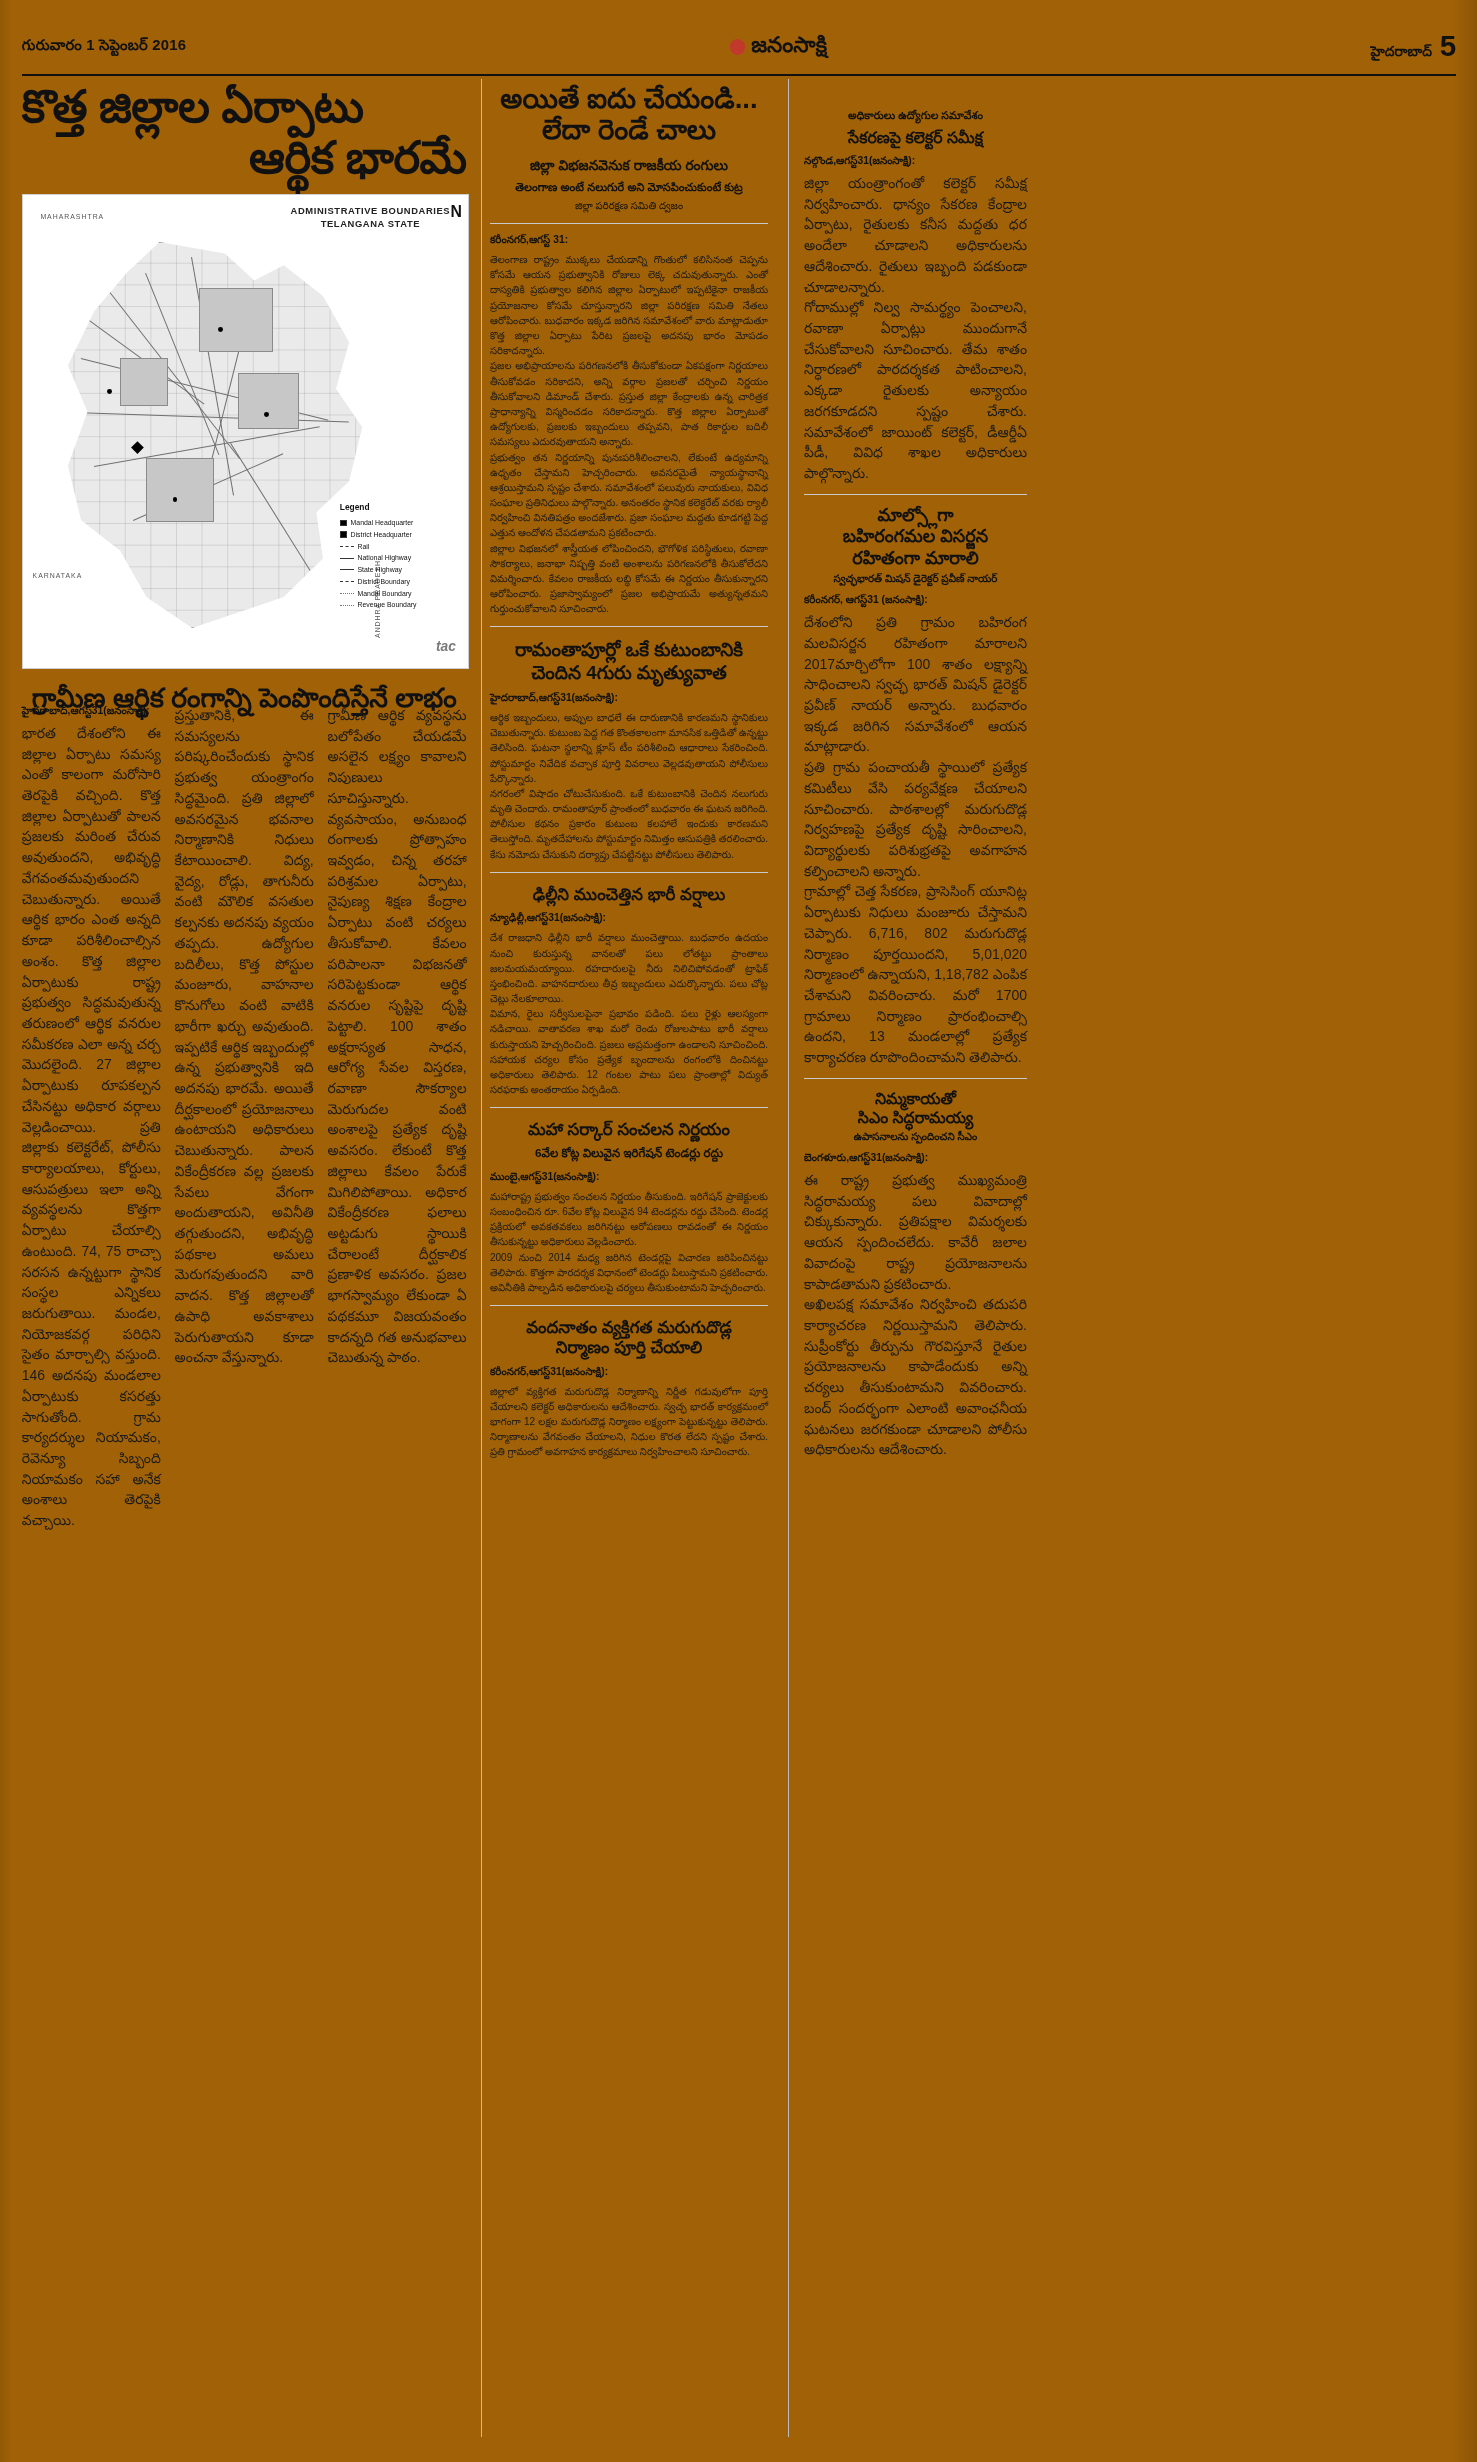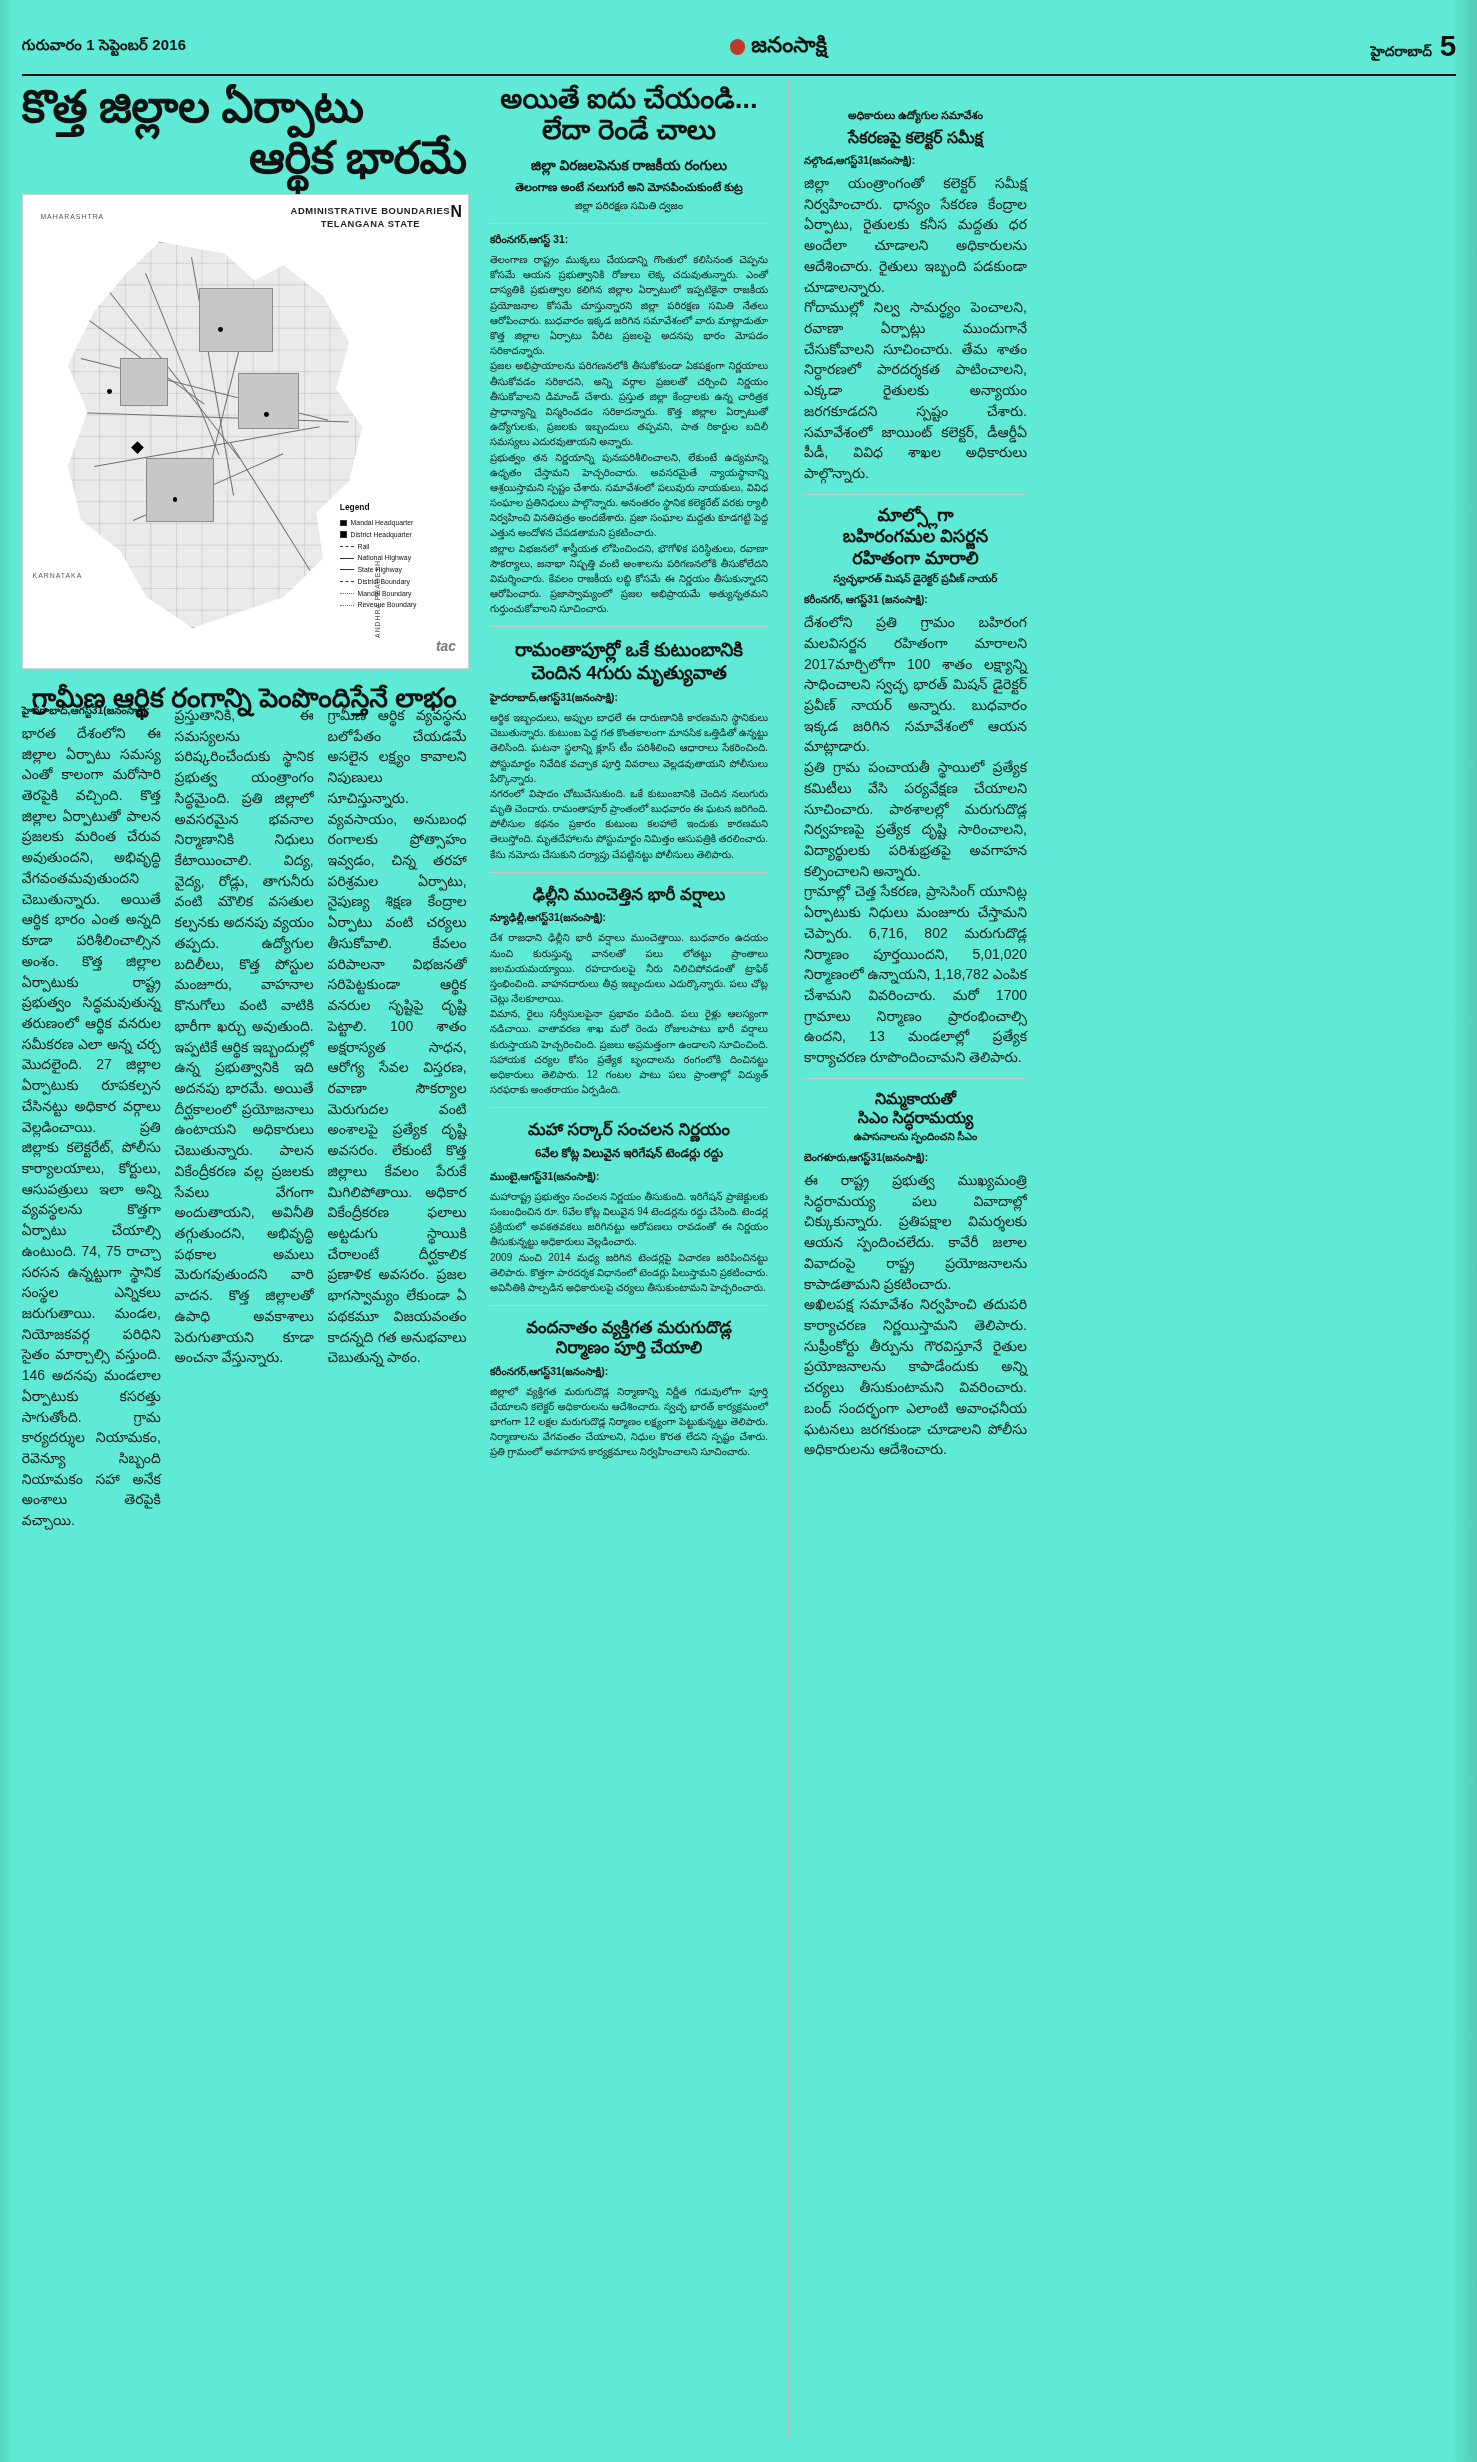--- a/index.html
+++ b/index.html
@@ -6,21 +6,21 @@
   body{
     width:1478px;height:2463px;
     background:#ffffff;
     font-family:"Liberation Sans", sans-serif;
     color:#111;
     position:relative;
     overflow:hidden;
   }
   .page{
     position:absolute; inset:0;
-    background:#5eead4;
+    background:#a16207;
     padding:1px;
   }
 
   
   .masthead{
     position:absolute; top:25.6px; left:21.7px; right:21.7px; height:43px;
     display:flex; align-items:center; justify-content:space-between;
     border-bottom:2px solid #111;
     padding-bottom:5.9px;
   }
@@ -292,21 +292,21 @@
       <div class="body dense">గ్రామీణ ఆర్థిక వ్యవస్థను బలోపేతం చేయడమే అసలైన లక్ష్యం కావాలని నిపుణులు సూచిస్తున్నారు. వ్యవసాయం, అనుబంధ రంగాలకు ప్రోత్సాహం ఇవ్వడం, చిన్న తరహా పరిశ్రమల ఏర్పాటు, నైపుణ్య శిక్షణ కేంద్రాల ఏర్పాటు వంటి చర్యలు తీసుకోవాలి. కేవలం పరిపాలనా విభజనతో సరిపెట్టకుండా ఆర్థిక వనరుల సృష్టిపై దృష్టి పెట్టాలి. 100 శాతం అక్షరాస్యత సాధన, ఆరోగ్య సేవల విస్తరణ, రవాణా సౌకర్యాల మెరుగుదల వంటి అంశాలపై ప్రత్యేక దృష్టి అవసరం. లేకుంటే కొత్త జిల్లాలు కేవలం పేరుకే మిగిలిపోతాయి. అధికార వికేంద్రీకరణ ఫలాలు అట్టడుగు స్థాయికి చేరాలంటే దీర్ఘకాలిక ప్రణాళిక అవసరం. ప్రజల భాగస్వామ్యం లేకుండా ఏ పథకమూ విజయవంతం కాదన్నది గత అనుభవాలు చెబుతున్న పాఠం.</div>
     </div>
   </div>
 
   <div class="mid">
     <div class="mid-headline">
       <span>అయితే ఐదు చేయండి...</span>
       <span class="l2">లేదా రెండే చాలు</span>
     </div>
     <div class="mid-sub">
-      <span>జిల్లా విరజలపెనుక రాజకీయ రంగులు</span>
+      <span>జిల్లా విభజనవెనుక రాజకీయ రంగులు</span>
       <span class="s2">తెలంగాణ అంటే నలుగురే అని మోసపించుకుంటే కుట్ర</span>
       <span class="s3">జిల్లా పరిరక్షణ సమితి ద్వజం</span>
     </div>
     <div class="hr-thin"></div>
     <div class="kicker">కరీంనగర్,ఆగస్ట్ 31:</div>
     <div class="body">తెలంగాణ రాష్ట్రం ముక్కలు చేయడాన్ని గొంతులో కలిసినంత చెప్పను కోసమే ఆయన ప్రభుత్వానికి రోజులు లెక్క చదువుతున్నారు. ఎంతో దాస్యతికి ప్రభుత్వాల కలిగిన జిల్లాల ఏర్పాటులో ఇప్పటికైనా రాజకీయ ప్రయోజనాల కోసమే చూస్తున్నారని జిల్లా పరిరక్షణ సమితి నేతలు ఆరోపించారు. బుధవారం ఇక్కడ జరిగిన సమావేశంలో వారు మాట్లాడుతూ కొత్త జిల్లాల ఏర్పాటు పేరిట ప్రజలపై అదనపు భారం మోపడం సరికాదన్నారు.</div>
     <div class="body">ప్రజల అభిప్రాయాలను పరిగణనలోకి తీసుకోకుండా ఏకపక్షంగా నిర్ణయాలు తీసుకోవడం సరికాదని, అన్ని వర్గాల ప్రజలతో చర్చించి నిర్ణయం తీసుకోవాలని డిమాండ్ చేశారు. ప్రస్తుత జిల్లా కేంద్రాలకు ఉన్న చారిత్రక ప్రాధాన్యాన్ని విస్మరించడం సరికాదన్నారు. కొత్త జిల్లాల ఏర్పాటుతో ఉద్యోగులకు, ప్రజలకు ఇబ్బందులు తప్పవని, పాత రికార్డుల బదిలీ సమస్యలు ఎదురవుతాయని అన్నారు.</div>
     <div class="body">ప్రభుత్వం తన నిర్ణయాన్ని పునఃపరిశీలించాలని, లేకుంటే ఉద్యమాన్ని ఉధృతం చేస్తామని హెచ్చరించారు. అవసరమైతే న్యాయస్థానాన్ని ఆశ్రయిస్తామని స్పష్టం చేశారు. సమావేశంలో పలువురు నాయకులు, వివిధ సంఘాల ప్రతినిధులు పాల్గొన్నారు. అనంతరం స్థానిక కలెక్టరేట్ వరకు ర్యాలీ నిర్వహించి వినతిపత్రం అందజేశారు. ప్రజా సంఘాల మద్దతు కూడగట్టి పెద్ద ఎత్తున ఆందోళన చేపడతామని ప్రకటించారు.</div>
     <div class="body">జిల్లాల విభజనలో శాస్త్రీయత లోపించిందని, భౌగోళిక పరిస్థితులు, రవాణా సౌకర్యాలు, జనాభా నిష్పత్తి వంటి అంశాలను పరిగణనలోకి తీసుకోలేదని విమర్శించారు. కేవలం రాజకీయ లబ్ధి కోసమే ఈ నిర్ణయం తీసుకున్నారని ఆరోపించారు. ప్రజాస్వామ్యంలో ప్రజల అభిప్రాయమే అత్యున్నతమని గుర్తుంచుకోవాలని సూచించారు.</div>
 

